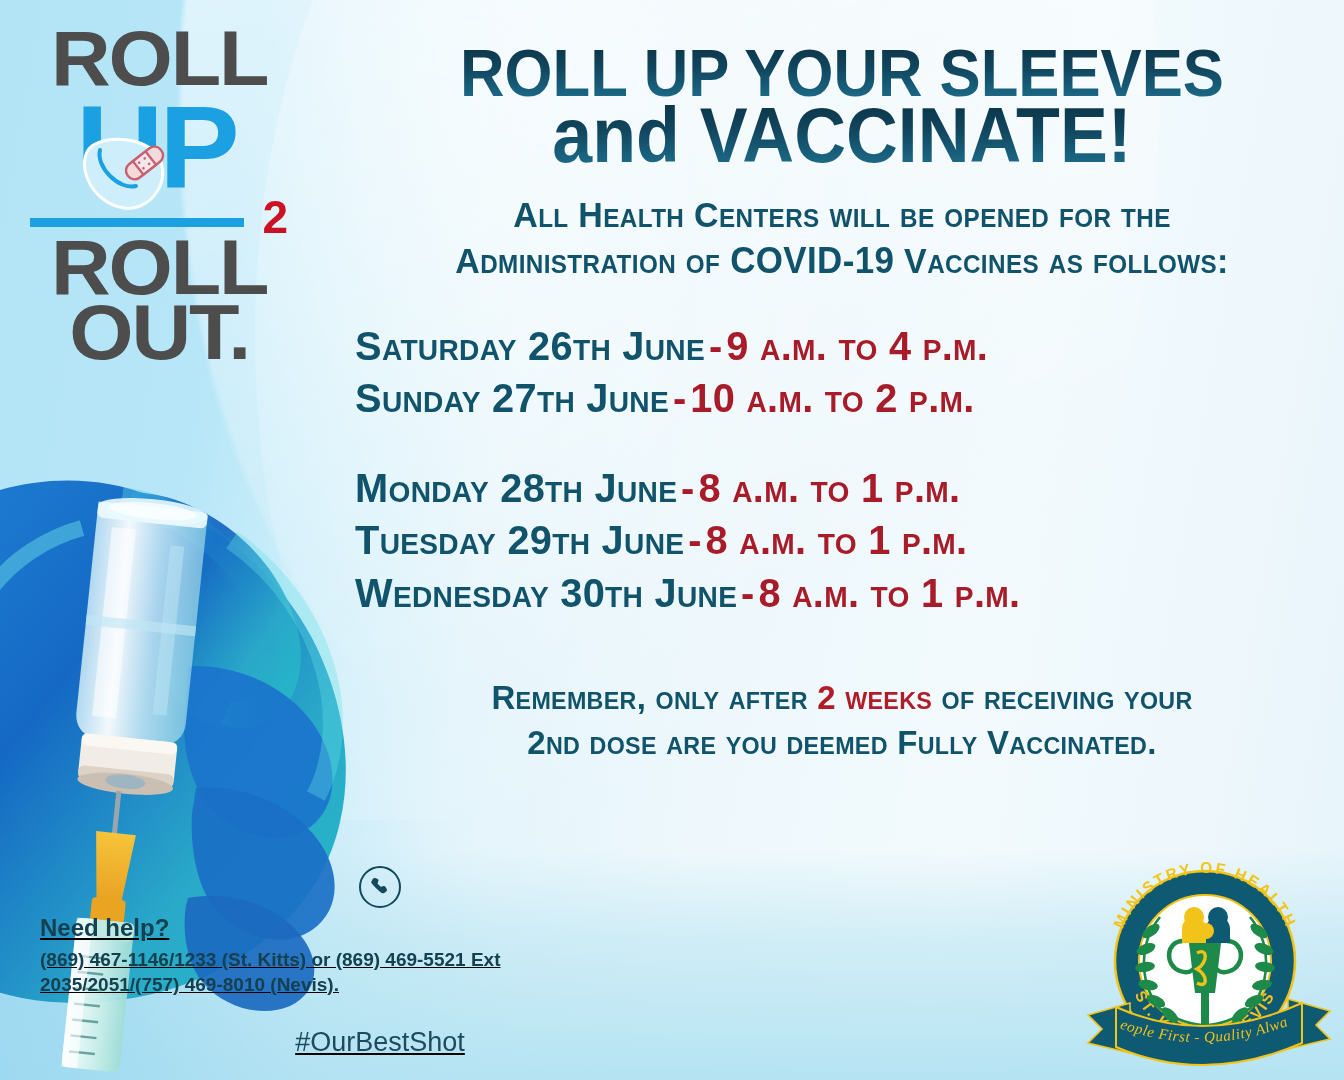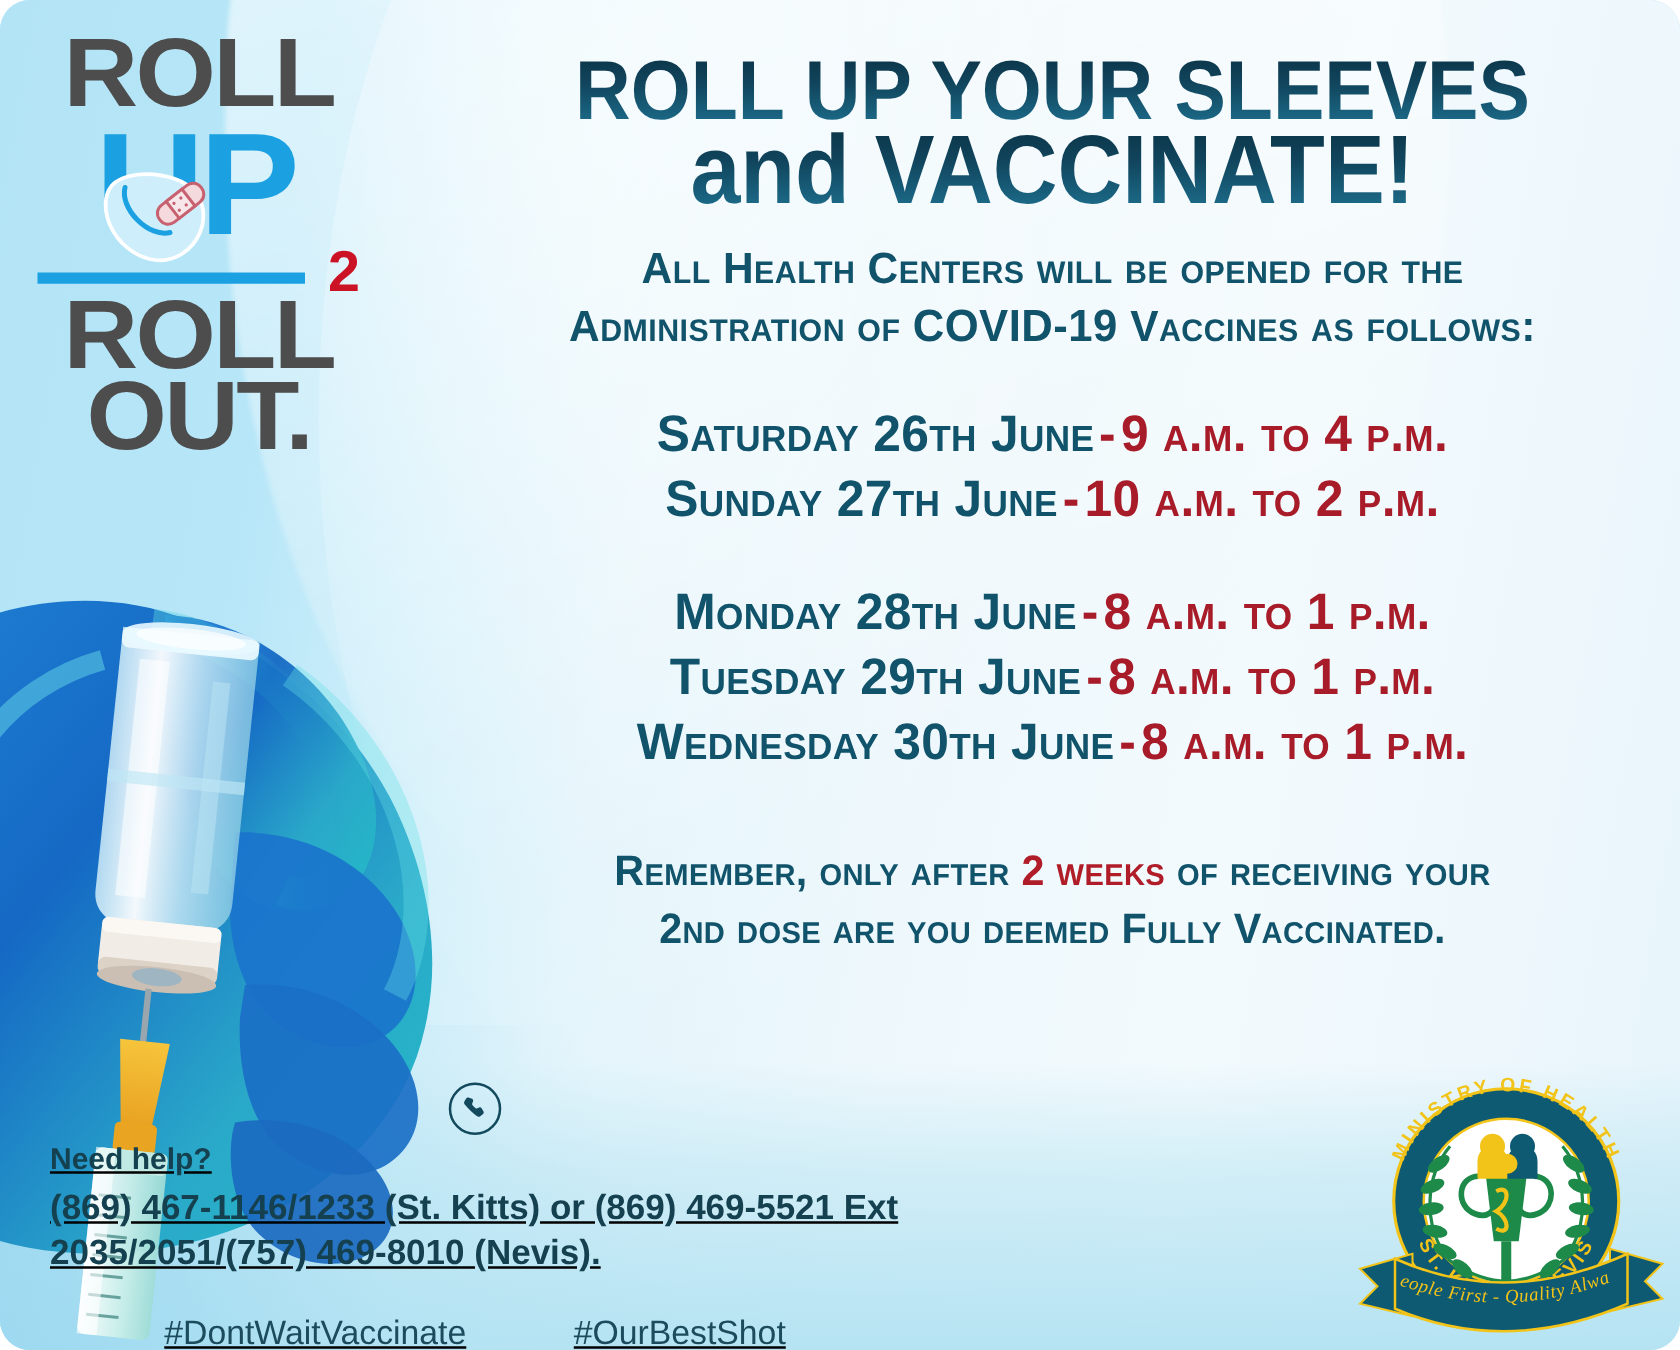--- a/index.html
+++ b/index.html
@@ -8,21 +8,20 @@
     width:1344px; height:1080px;
     font-family:"Liberation Sans", sans-serif;
     overflow:hidden;
   }
 
   #poster {
     position:relative;
     width:1344px; height:1080px;
     background:#b5e5f7;
     overflow:hidden;
-    border-radius:24px;
   }
 
   
   .bg-base {
     position:absolute; inset:0;
     background:linear-gradient(100deg,
        #b3e4f6 0%,
        #b6e6f8 17%,
        #cdeefa 27%,
        #e2f4fb 38%,
@@ -147,21 +146,20 @@
     line-height:1.28;
     letter-spacing:.4px;
     transform:scaleX(.97);
     margin-top:22px;
   }
   .subhead .big { font-size:36px; }
 
   
   .sched {
     margin-top:36px;
-    text-align:center;
   }
   .sched-row {
     font-family:"Liberation Sans", sans-serif;
     font-weight:bold;
     font-variant:small-caps;
     font-size:41px;
     line-height:1.27;
     letter-spacing:.3px;
     white-space:nowrap;
     transform:scaleX(.97);
@@ -204,21 +202,21 @@
   .need-help {
     font-family:"Liberation Sans", sans-serif;
     font-weight:bold;
     font-size:24px;
     color:#15404f;
     margin-bottom:6px;
   }
   .phones {
     font-family:"Liberation Sans", sans-serif;
     font-weight:bold;
-    font-size:28px;
+    font-size:19px;
     line-height:1.3;
     color:#15404f;
     white-space:nowrap;
   }
   .tags {
     margin-top:30px;
     display:flex;
     justify-content:center;
     gap:86px;
     font-family:"Liberation Sans", sans-serif;
@@ -389,21 +387,20 @@
   <div id="contact">
     <div class="phone-ring">
       <svg width="24" height="24" viewBox="0 0 24 24">
         <path d="M7.2 3.1c-.9-.4-1.9 0-2.4.8L3.6 6c-.5.8-.4 1.9.2 2.6 1.3 1.6 2.8 3.3 4.6 5s3.6 3.2 5.3 4.4c.8.5 1.8.5 2.5-.1l2-1.5c.8-.6 1-1.7.5-2.5l-1.3-2.2c-.4-.7-1.3-1-2.1-.7l-1.9.7c-.3.1-.7 0-.9-.2-.9-.8-1.8-1.7-2.6-2.6-.2-.3-.3-.6-.2-.9l.7-1.9c.3-.8 0-1.7-.7-2.1L7.2 3.1z" fill="#13495c"></path>
       </svg>
     </div>
     <div class="need-help">Need help?</div>
     <div class="phones">(869) 467-1146/1233 (St. Kitts) or (869) 469-5521 Ext</div>
     <div class="phones">2035/2051/(757) 469-8010 (Nevis).</div>
     <div class="tags">
-      <span>#DontWaitVaccinate</span>
       <span>#OurBestShot</span>
     </div>
   </div>
 
   <svg id="seal" viewBox="0 0 250 225">
     <defs>
       <path id="topArc" d="M 33 118 A 88 88 0 0 1 209 118"></path>
       <path id="botArc" d="M 45 122 A 76 76 0 0 0 197 122"></path>
       <path id="ribArc" d="M 38 186 Q 121 214 206 182"></path>
     </defs>

